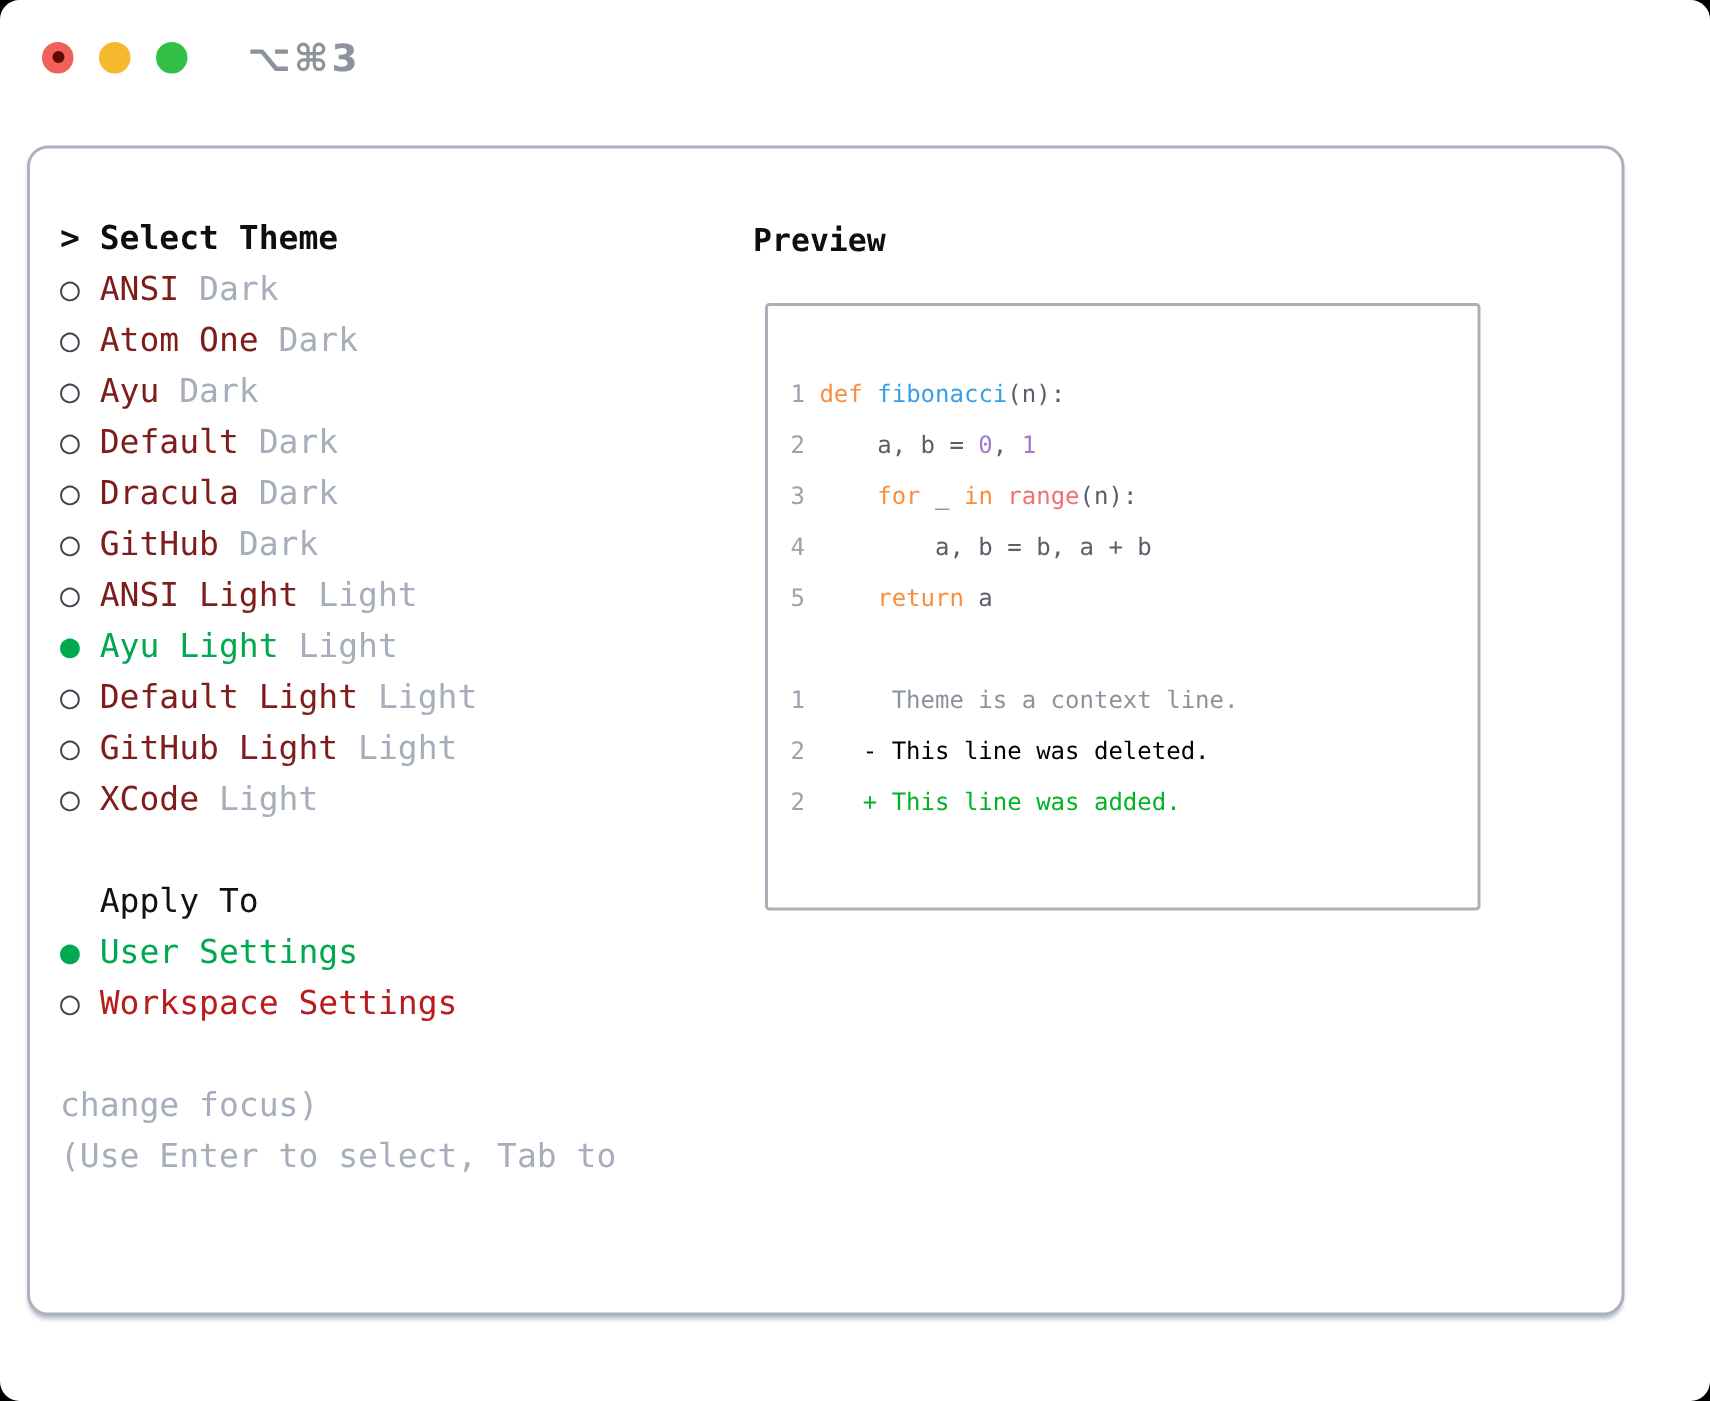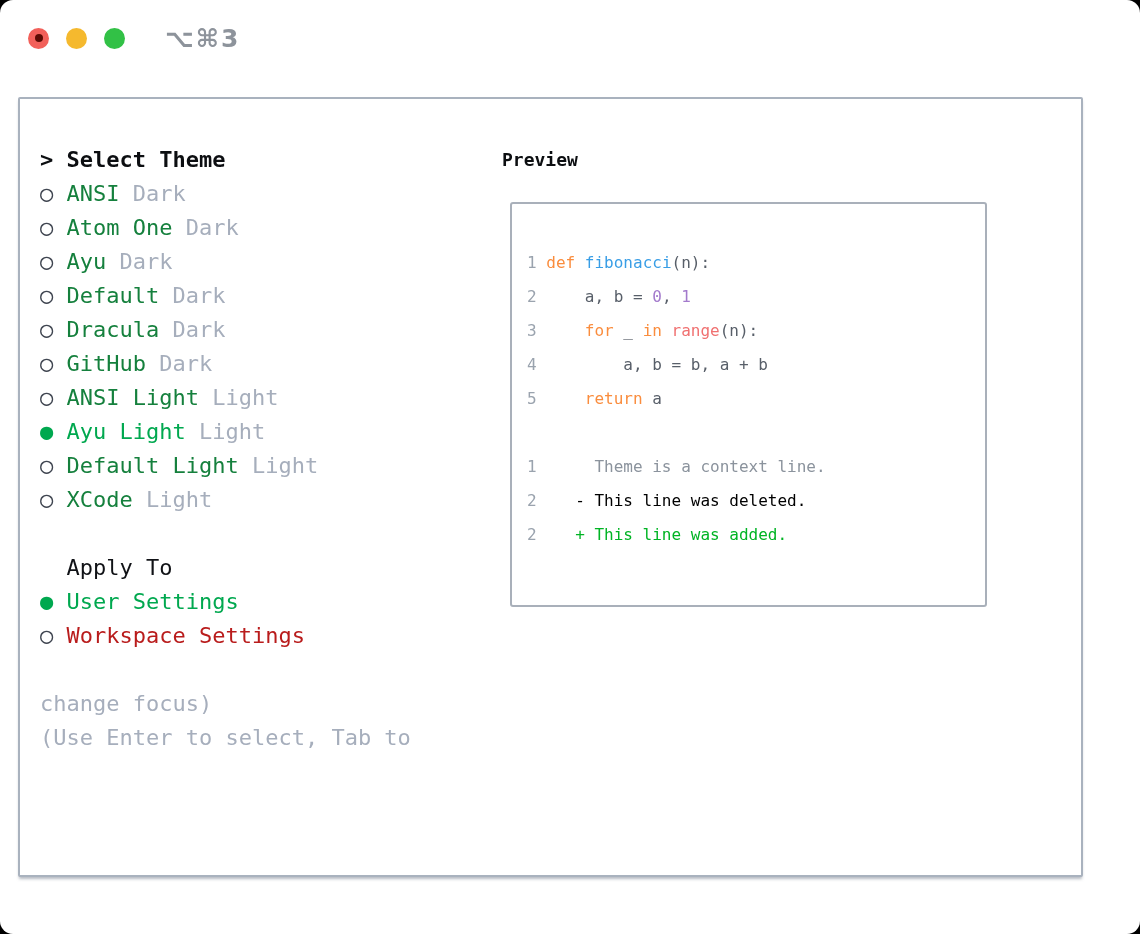--- a/index.html
+++ b/index.html
@@ -28,44 +28,44 @@
   .dot-max{background:#32c146;}
   .win-title{
     margin-left:23px;color:#8d939b;font-weight:bold;
     font-size:25px;letter-spacing:2px;
     font-family:"DejaVu Sans", sans-serif;
   }
   
   .panel{
     position:absolute;left:18px;top:97px;width:1065px;height:780px;
     box-sizing:border-box;
-    border:2px solid #a9b2be;border-radius:2px;
+    border:2px solid #a9b2be;border-radius:14px;
     background:#fff;
     box-shadow:0 3px 3px -1px rgba(110,120,135,.5);
   }
   
   .left-pane{
     position:absolute;left:20px;top:44px;
     font-size:22px;line-height:34px;color:#3f4550;
   }
   .row{white-space:pre;}
   .header-row{font-weight:bold;color:#0c0e11;}
   .header-row span{white-space:pre;}
   .spacer{height:34px;}
   .bullet{color:#3f4550;}
-  .t-name{color:#15803d;}
+  .t-name{color:#7f1d1d;}
   .t-variant{color:#a6aebc;}
   .selected .bullet,.selected .t-name,.selected .o-label{color:#00a84f;}
   .apply-header{color:#101216;padding-left:2ch;}
   .o-label{color:#b91c1c;}
   .hint{color:#a6aebc;white-space:pre;}
   
   .preview-header{
     position:absolute;left:482px;top:44px;
-    font-size:18px;line-height:34px;font-weight:bold;color:#0c0e11;
+    font-size:21px;line-height:34px;font-weight:bold;color:#0c0e11;
   }
   .preview-box{
     position:absolute;left:490px;top:103px;width:477px;height:405px;
     box-sizing:border-box;
     border:2px solid #a9b0ba;border-radius:3px;
     padding:42px 0 0 15px;
     font-size:16px;line-height:34px;
     overflow:hidden;background:#fff;
   }
   .code-line{white-space:pre;min-height:34px;}
@@ -100,20 +100,21 @@
       <div id="theme-list">
           <div class="row"><span class="bullet">○</span> <span class="t-name">ANSI</span> <span class="t-variant">Dark</span></div>
           <div class="row"><span class="bullet">○</span> <span class="t-name">Atom One</span> <span class="t-variant">Dark</span></div>
           <div class="row"><span class="bullet">○</span> <span class="t-name">Ayu</span> <span class="t-variant">Dark</span></div>
           <div class="row"><span class="bullet">○</span> <span class="t-name">Default</span> <span class="t-variant">Dark</span></div>
           <div class="row"><span class="bullet">○</span> <span class="t-name">Dracula</span> <span class="t-variant">Dark</span></div>
           <div class="row"><span class="bullet">○</span> <span class="t-name">GitHub</span> <span class="t-variant">Dark</span></div>
           <div class="row"><span class="bullet">○</span> <span class="t-name">ANSI Light</span> <span class="t-variant">Light</span></div>
           <div class="row selected"><span class="bullet">●</span> <span class="t-name">Ayu Light</span> <span class="t-variant">Light</span></div>
           <div class="row"><span class="bullet">○</span> <span class="t-name">Default Light</span> <span class="t-variant">Light</span></div>
+          <div class="row"><span class="bullet">○</span> <span class="t-name">GitHub Light</span> <span class="t-variant">Light</span></div>
           <div class="row"><span class="bullet">○</span> <span class="t-name">XCode</span> <span class="t-variant">Light</span></div>
         </div>
       <div class="spacer"></div>
       <div class="row apply-header"><span>Apply To</span></div>
       <div id="apply-list">
           <div class="row selected"><span class="bullet">●</span> <span class="o-label">User Settings</span></div>
           <div class="row"><span class="bullet">○</span> <span class="o-label">Workspace Settings</span></div>
         </div>
       <div class="spacer"></div>
       <div class="hint">change focus)</div>

